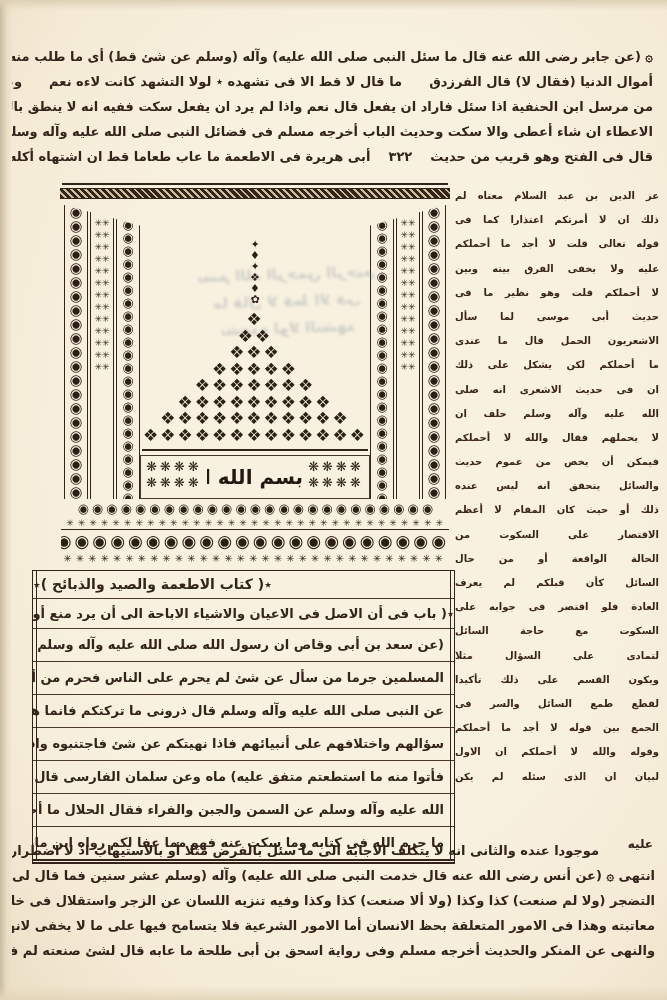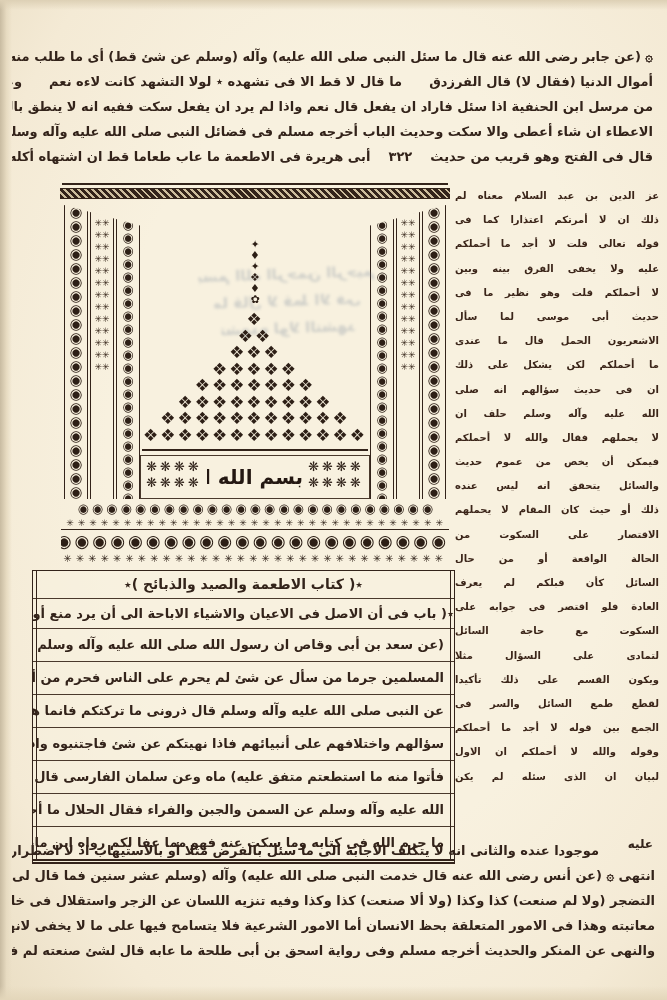--- a/index.html
+++ b/index.html
@@ -63,21 +63,21 @@
   .brow-c{margin:0 1px;height:22px;line-height:22px;font-size:17px;letter-spacing:3px;
     border-top:1px solid #33231a;}
   .brow-d{margin:0 3px;height:14px;line-height:14px;font-size:10px;letter-spacing:4px;}
 
   
   .tblock{position:absolute;top:570px;left:32px;width:421px;background:rgba(248,241,223,.5);
     border-left:1px solid #33231a;border-right:1px solid #33231a;
     border-top:1px solid #33231a;border-bottom:5px double #33231a;}
   .tblock::before{content:"";position:absolute;left:3px;top:0;bottom:0;border-left:1px solid #33231a;}
   .tblock::after{content:"";position:absolute;right:3px;top:0;bottom:0;border-right:1px solid #33231a;}
-  .hrow{border-bottom:1px solid #4a392c;text-align:center;font-weight:bold;
+  .hrow{border-bottom:1px solid #4a392c;text-align:left;font-weight:bold;
     white-space:nowrap;overflow:hidden;}
   .hrow-kitab{height:27px;line-height:27px;font-size:14px;}
   .hrow-bab{height:29px;line-height:29px;font-size:13px;}
   .trow{height:32px;line-height:32px;font-size:13px;font-weight:bold;padding:0 10px;
     border-bottom:1px solid #4a392c;white-space:nowrap;overflow:hidden;
     text-align:justify;text-align-last:justify;}
   .trow:last-child{border-bottom:none;}
 
   
   .bottom-section{position:absolute;top:838px;right:12px;left:12px;}
@@ -104,26 +104,26 @@
 
   <div class="right-column">
     <div class="rline">عز الدين بن عبد السلام معناه لم</div>
     <div class="rline">ذلك ان لا أمرتكم اعتذارا كما فى</div>
     <div class="rline">قوله تعالى قلت لا أجد ما أحملكم</div>
     <div class="rline">عليه ولا يخفى الفرق بينه وبين</div>
     <div class="rline">لا أحملكم قلت وهو نظير ما فى</div>
     <div class="rline">حديث أبى موسى لما سأل</div>
     <div class="rline">الاشعريون الحمل قال ما عندى</div>
     <div class="rline">ما أحملكم لكن يشكل على ذلك</div>
-    <div class="rline">ان فى حديث سؤالهم انه صلى</div>
+    <div class="rline">ان فى حديث الاشعرى انه صلى</div>
     <div class="rline">الله عليه وآله وسلم حلف ان</div>
     <div class="rline">لا يحملهم فقال والله لا أحملكم</div>
     <div class="rline">فيمكن أن يخص من عموم حديث</div>
     <div class="rline">والسائل يتحقق انه ليس عنده</div>
-    <div class="rline">ذلك أو حيث كان المقام لا يحملهم</div>
+    <div class="rline">ذلك أو حيث كان المقام لا أعظم</div>
     <div class="rline">الاقتصار على السكوت من</div>
     <div class="rline">الحالة الواقعة أو من حال</div>
     <div class="rline">السائل كأن قبلكم لم يعرف</div>
     <div class="rline">العادة فلو اقتصر فى جوابه على</div>
     <div class="rline">السكوت مع حاجة السائل</div>
     <div class="rline">لتمادى على السؤال مثلا</div>
     <div class="rline">ويكون القسم على ذلك تأكيدا</div>
     <div class="rline">لقطع طمع السائل والسر فى</div>
     <div class="rline">الجمع بين قوله لا أجد ما أحملكم</div>
     <div class="rline">وقوله والله لا أحملكم ان الاول</div>

